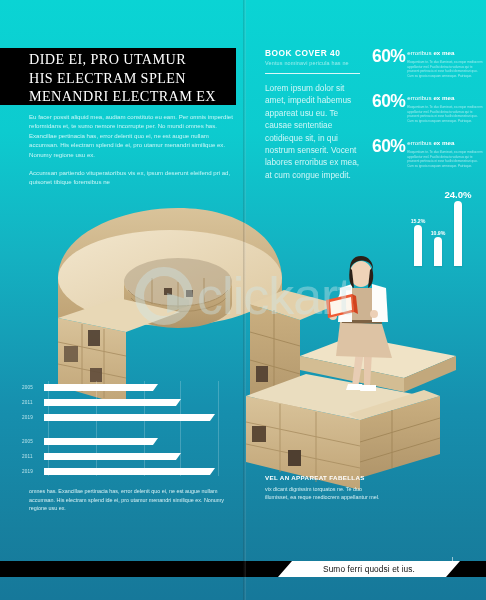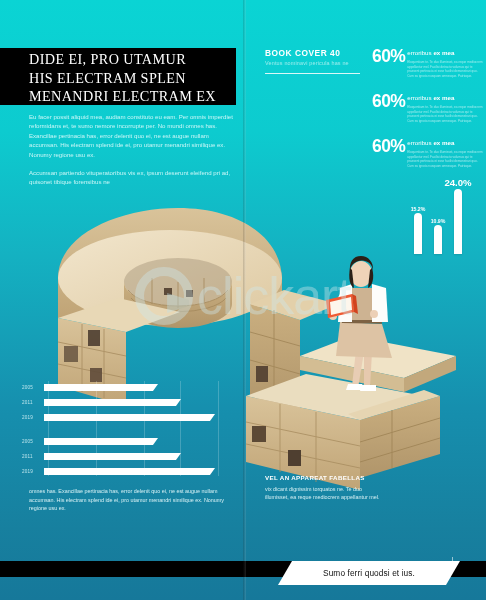--- a/index.html
+++ b/index.html
@@ -37,21 +37,21 @@
   .pct-row{position:absolute;left:372px;width:112px;z-index:6;display:flex;align-items:flex-start;gap:2px;}
   .pct-row.r1{top:48px;} .pct-row.r2{top:93px;} .pct-row.r3{top:138px;}
   .pct-num{color:#fff;font-size:17.5px;font-weight:bold;letter-spacing:-.6px;line-height:17px;flex:0 0 auto;}
   .pct-side{flex:1 1 auto;padding-top:1px;}
   .pct-head{color:#fff;font-size:6.2px;line-height:8px;white-space:nowrap;}
   .pct-head b{font-weight:bold;}
   .pct-text{margin-top:3px;color:#cdf6f6;font-size:3.1px;line-height:4.6px;opacity:.75;}
 
   
   .vchart{position:absolute;left:390px;top:196px;width:92px;height:70px;z-index:6;}
-  .vbar-wrap{position:absolute;bottom:12px;width:28px;}
+  .vbar-wrap{position:absolute;bottom:0;width:28px;}
   .vbar{width:8px;background:#fff;border-radius:4px 4px 0 0;box-shadow:0 1px 2px rgba(0,0,0,.12);}
   .vlab{position:absolute;white-space:nowrap;color:#fff;font-weight:bold;text-align:center;}
   .vlab.s{font-size:5.2px;} .vlab.l{font-size:9.6px;}
 
   
   .illus{position:absolute;left:0;top:200px;width:486px;height:290px;z-index:3;}
 
   
   .wm{position:absolute;left:0;top:236px;width:486px;height:120px;z-index:5;
     pointer-events:none;display:flex;align-items:center;justify-content:center;}
@@ -73,21 +73,21 @@
   .foot-left{position:absolute;left:29px;top:487px;width:200px;z-index:6;
     color:#e3f8fa;font-size:5.4px;line-height:8.6px;opacity:.94;}
 
   .foot-right-h{position:absolute;left:265px;top:474px;z-index:6;color:#fff;
     font-size:6.2px;font-weight:bold;letter-spacing:.35px;}
   .foot-right-b{position:absolute;left:265px;top:485px;width:118px;z-index:6;
     color:#e3f8fa;font-size:5.4px;line-height:8.2px;opacity:.93;}
 
   
   .bot-black{position:absolute;left:0;top:561px;width:486px;height:16px;background:#000;z-index:7;}
-  .bot-white{position:absolute;left:278px;top:561px;width:182px;height:24px;background:#fff;z-index:8;
+  .bot-white{position:absolute;left:278px;top:561px;width:182px;height:16px;background:#fff;z-index:8;
     clip-path:polygon(14px 0,100% 0,calc(100% - 14px) 100%,0 100%);
     display:flex;align-items:center;justify-content:center;}
   .bot-white span{color:#111;font-size:8.3px;letter-spacing:.1px;}
   .bot-tick{position:absolute;left:452px;top:557px;width:1px;height:8px;background:rgba(255,255,255,.55);z-index:9;}
 </style>
 </head>
 <body>
 
 <div class="page">
 
@@ -224,20 +224,21 @@
   </div>
 
   <div class="left-body">
     <p>Eu facer possit aliquid mea, audiam constituto eu eam. Per omnis imperdiet reformidans et, te sumo nemore incorrupte per. No mundi omnes has. Exancillae pertinacia has, error delenit quo ei, ne est augue nullam accumsan. His electram splend  ide ei, pro utamur menandri similique ex. Nonumy regione usu ex.</p>
     <p>Accumsan partiendo vituperatoribus vis ex, ipsum deserunt eleifend pri ad, quisonet tibique forensibus ne</p>
   </div>
 
   <div class="rc-title">BOOK COVER 40</div>
   <div class="rc-sub">Ventus nominavi pericula has ne</div>
   <div class="rc-rule"></div>
+  <div class="rc-body">Lorem ipsum dolor sit amet, impedit habemus appareat usu eu. Te causae sententiae cotidieque sit, in qui nostrum senserit. Vocent labores erroribus ex mea, at cum congue impedit.</div>
 
   <div class="pct-row r1">
     <div class="pct-num">60%</div>
     <div class="pct-side">
       <div class="pct-head"><span>erroribus </span><b>ex mea</b></div>
       <div class="pct-text">Eloquentiam te. Te duo illumisset, ea reque mediocrem appellantur mel. Facilisi detracto volumus qui te praesent pertinacia ei esse facilisi demonstrari quo. Cum eu ignota nusquam omnesque. Patrioque.</div>
     </div>
   </div>
   <div class="pct-row r2">
     <div class="pct-num">60%</div>

